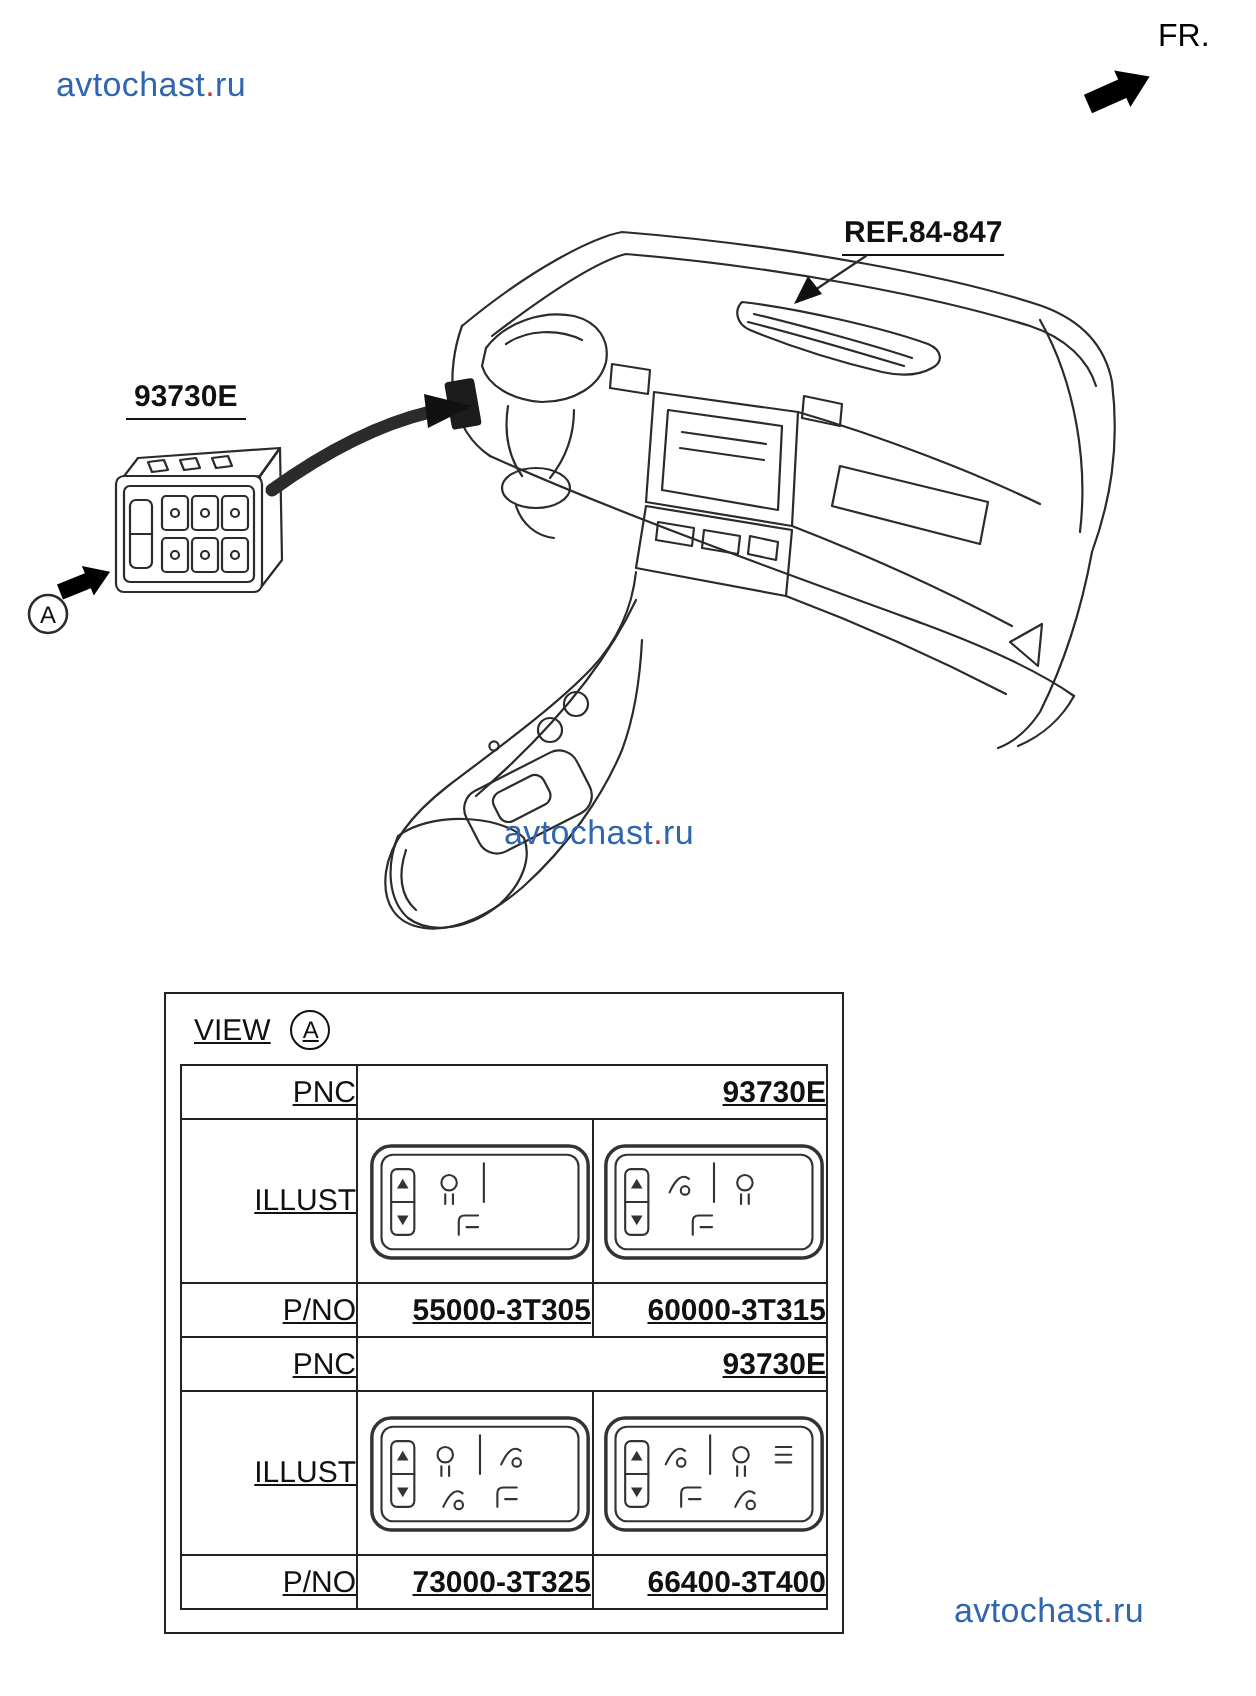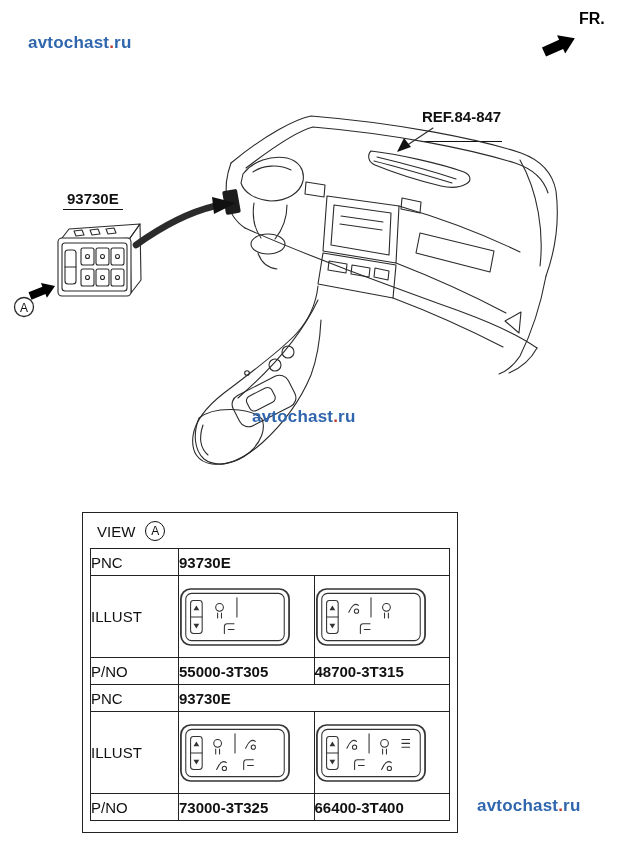--- a/index.html
+++ b/index.html
@@ -4,43 +4,43 @@
 <style>
   * { margin:0; padding:0; box-sizing:border-box; }
   html,body { background:#fff; }
   body {
     width:628px; height:848px; position:relative;
     font-family:"Liberation Sans", sans-serif; color:#111;
   }
   .page { position:relative; width:628px; height:848px; background:#fff; overflow:hidden; }
 
   
-  .wm { position:absolute; font-weight:700; font-size:17px; color:#2f66ae; letter-spacing:.2px; white-space:nowrap; z-index:5; }
+  .wm { position:absolute; font-weight:400; font-size:17px; color:#2f66ae; letter-spacing:.2px; white-space:nowrap; z-index:5; }
   .wm .dot { color:#c4372c; }
 
   
-  .fr-label { position:absolute; left:579px; top:10px; font-weight:700; font-size:16px; color:#000; }
+  .fr-label { position:absolute; left:579px; top:10px; font-weight:400; font-size:16px; color:#000; }
   .ref-label { position:absolute; left:421px; top:108px; font-weight:700; font-size:15px;
-               border-bottom:1.5px solid #111; padding:0 1px 16px; }
+               border-bottom:1.5px solid #111; padding:0 1px 2px; }
   .part-label { position:absolute; left:63px; top:190px; font-weight:700; font-size:15px;
                 border-bottom:1.5px solid #111; padding:0 4px 2px; }
 
   
   .diagram-svg { position:absolute; left:0; top:0; }
   .art { stroke:#2b2b2b; stroke-width:1.1; fill:none; stroke-linecap:round; stroke-linejoin:round; }
   .diagram-svg text { font-family:"Liberation Sans", sans-serif; }
 
   
-  .view-box { position:absolute; left:82px; top:512px; width:376px; height:321px;
-              border:1.5px solid #222; background:#fff; }
+  .view-box { position:absolute; left:82px; top:496px; width:340px; height:321px;
+              border:1.5px solid #222; background:#fff;text-decoration:underline; }
   .view-title { padding:8px 0 0 14px; font-size:15px; display:flex; align-items:center; gap:10px; }
   .circle-marker { display:inline-block; width:20px; height:20px; border:1.3px solid #111;
                    border-radius:50%; text-align:center; line-height:19px; font-size:12px; }
   table.spec { border-collapse:collapse; margin:7px auto 0; width:calc(100% - 14px); table-layout:fixed; }
-  .spec td { border:1px solid #222; text-align:left; vertical-align:middle; font-size:15px; background:#fff; }
+  .spec td { border:1px solid #222; text-align:right; vertical-align:middle; font-size:15px; background:#fff; }
   .spec col.c-lbl { width:88px; }
   .spec tr.r-pnc td, .spec tr.r-pno td { height:27px; }
   .spec tr.r-ill td { height:82px; }
   .spec .val { font-weight:700; }
   .sw-svg { vertical-align:middle; }
   .swart { stroke:#333; stroke-width:1.1; fill:none; stroke-linecap:round; stroke-linejoin:round; }
 </style>
 </head>
 <body>
 
@@ -213,21 +213,21 @@
                     <path d="M-5,5 v-7 q0,-3 3,-3 h7"></path>
                     <path d="M-1,1 h6"></path>
                   </g>
             </g>
           </svg>
         </td>
       </tr>
       <tr class="r-pno">
         <td class="lbl">P/NO</td>
         <td class="val">55000-3T305</td>
-        <td class="val">48700-3T315</td>
+        <td class="val">60000-3T315</td>
       </tr>
       <tr class="r-pnc">
         <td class="lbl">PNC</td>
         <td class="val" colspan="2">93730E</td>
       </tr>
       <tr class="r-ill">
         <td class="lbl">ILLUST</td>
         <td>
           <svg class="sw-svg" width="112" height="62" viewBox="0 0 116 62">
             <g class="swart">

